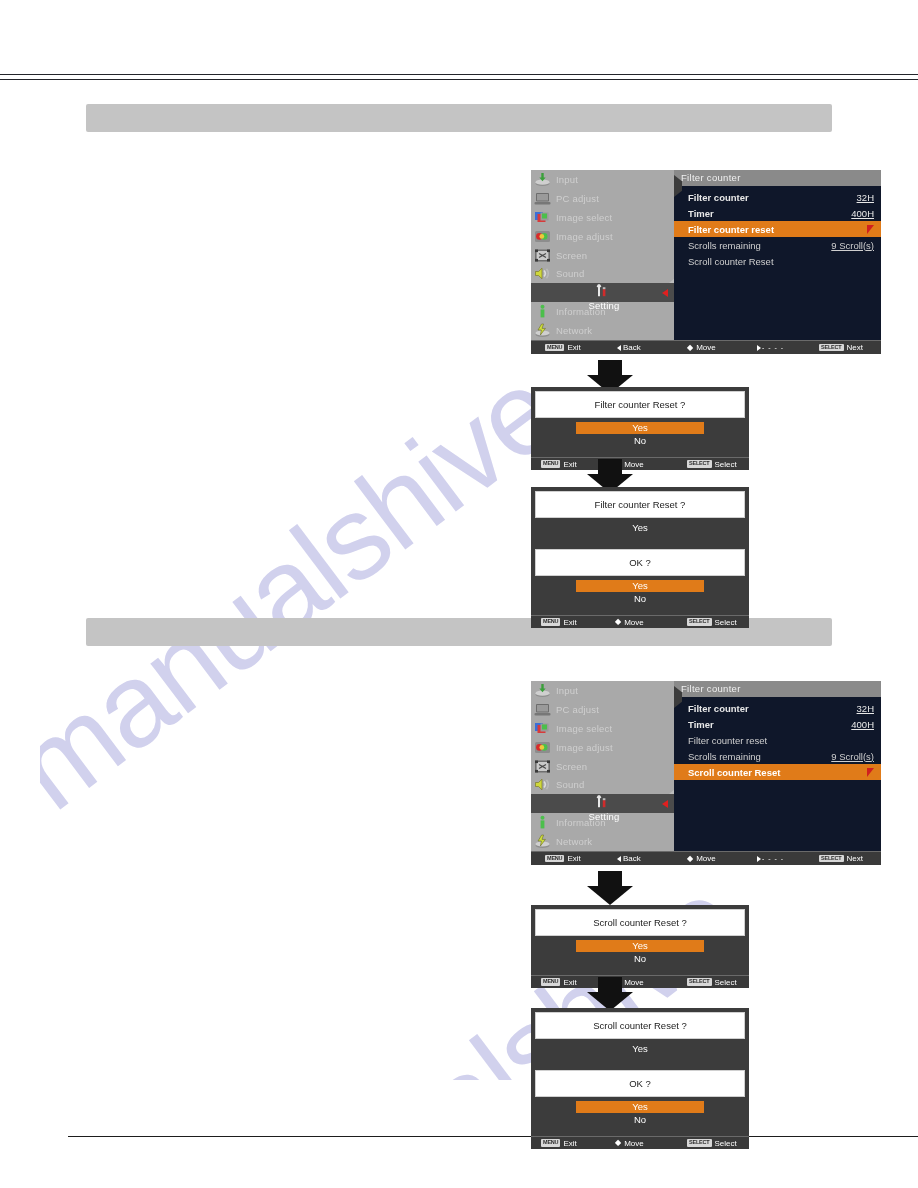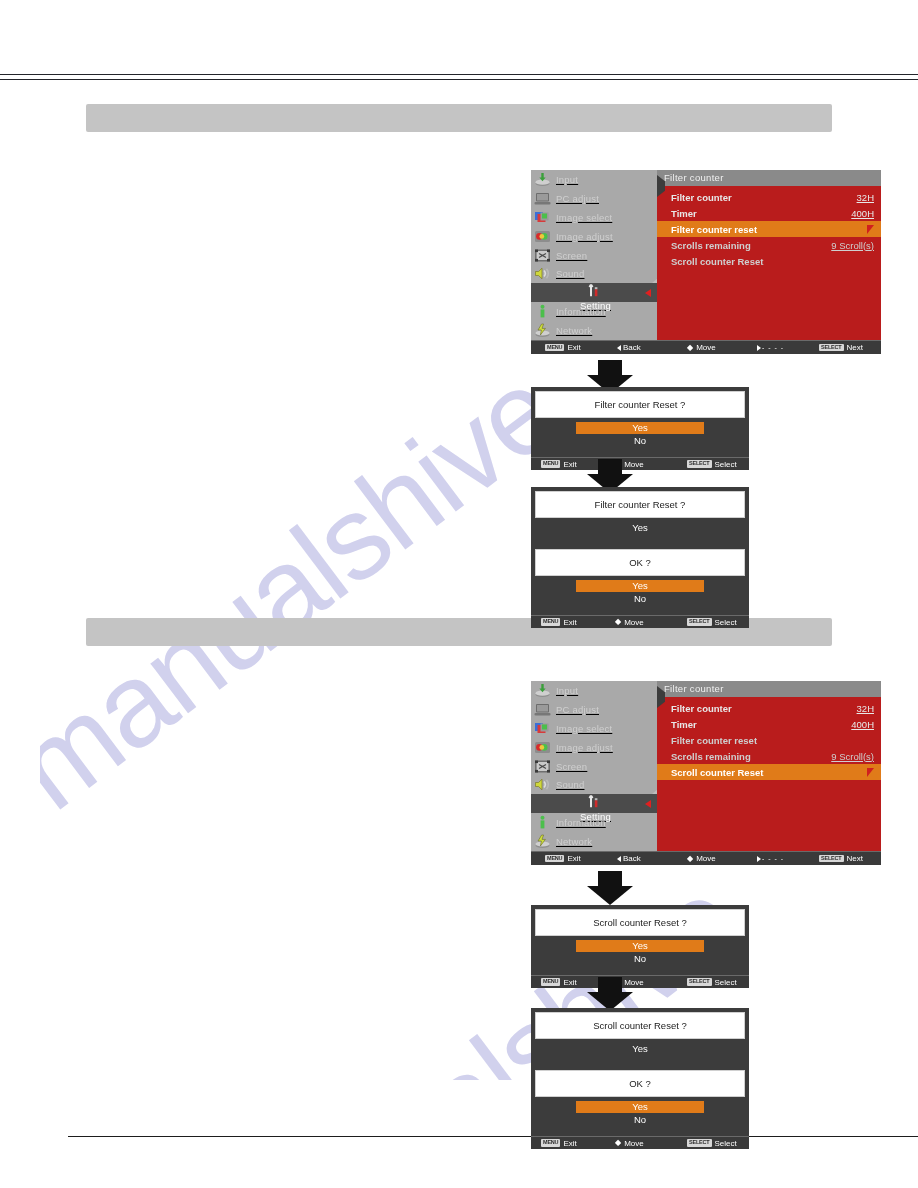--- a/index.html
+++ b/index.html
@@ -36,22 +36,22 @@
   .banner-1{top:104px;}
   .banner-2{top:618px;}
 
   
   .osd{position:absolute;z-index:4;}
 
   .menu-wrap{width:350px;}
   .menu-body{display:flex;height:170px;}
 
   .menu-side{
-    width:126px;background:#a9a9a9;position:relative;
-    display:flex;flex-direction:column;text-decoration:underline;
+    width:143px;background:#a9a9a9;position:relative;
+    display:flex;flex-direction:column;
   }
   .side-item{
     height:18.9px;display:flex;align-items:center;padding-left:3px;
     font-size:9.5px;color:#f2f2f2;letter-spacing:.2px;position:relative;
   }
   .side-item.dim{color:#cfcfcf;}
   .side-item.active{background:#4b4b4b;color:#ffffff;flex-direction:column;}
   .side-ico{
     width:17px;height:15px;margin-right:5px;flex:0 0 17px;
     position:relative;display:block;
@@ -62,32 +62,32 @@
     width:0;height:0;border-top:4.5px solid transparent;border-bottom:4.5px solid transparent;
     border-right:6px solid #e02020;
   }
   
   .side-notch{
     position:absolute;right:-1px;top:108px;width:8px;height:24px;background:#bdbdbd;
     clip-path:polygon(100% 0,100% 100%,0 72%,0 28%);
   }
 
   .menu-panel{
-    flex:1;background:#b91c1c;position:relative;
+    flex:1;background:#0f172a;position:relative;
   }
   .panel-title{
     background:#8a8a8a;color:#f0f0f0;font-size:9.5px;padding:2px 0 2px 7px;
     letter-spacing:.3px;height:12px;line-height:12px;
   }
   .panel-rows{padding:3px 0 0 0;position:relative;}
   .prow{
     height:16px;display:flex;align-items:center;font-size:9.5px;color:#e8e8e8;
     padding-left:14px;padding-right:7px;position:relative;
   }
-  .prow .pname{flex:1;white-space:nowrap;font-weight:bold;}
+  .prow .pname{flex:1;white-space:nowrap;}
   .prow .pval{white-space:nowrap;text-decoration:underline;}
   .prow.hl{background:#e07b19;color:#ffffff;}
   .prow.hl .pname{font-weight:bold;}
   .prow.dimrow{color:#cfcfcf;}
   .prow.boldrow .pname{font-weight:bold;}
   .red-flag{
     display:inline-block;width:0;height:0;
     border-left:7px solid #d01f1f;border-bottom:9px solid transparent;
   }
   

